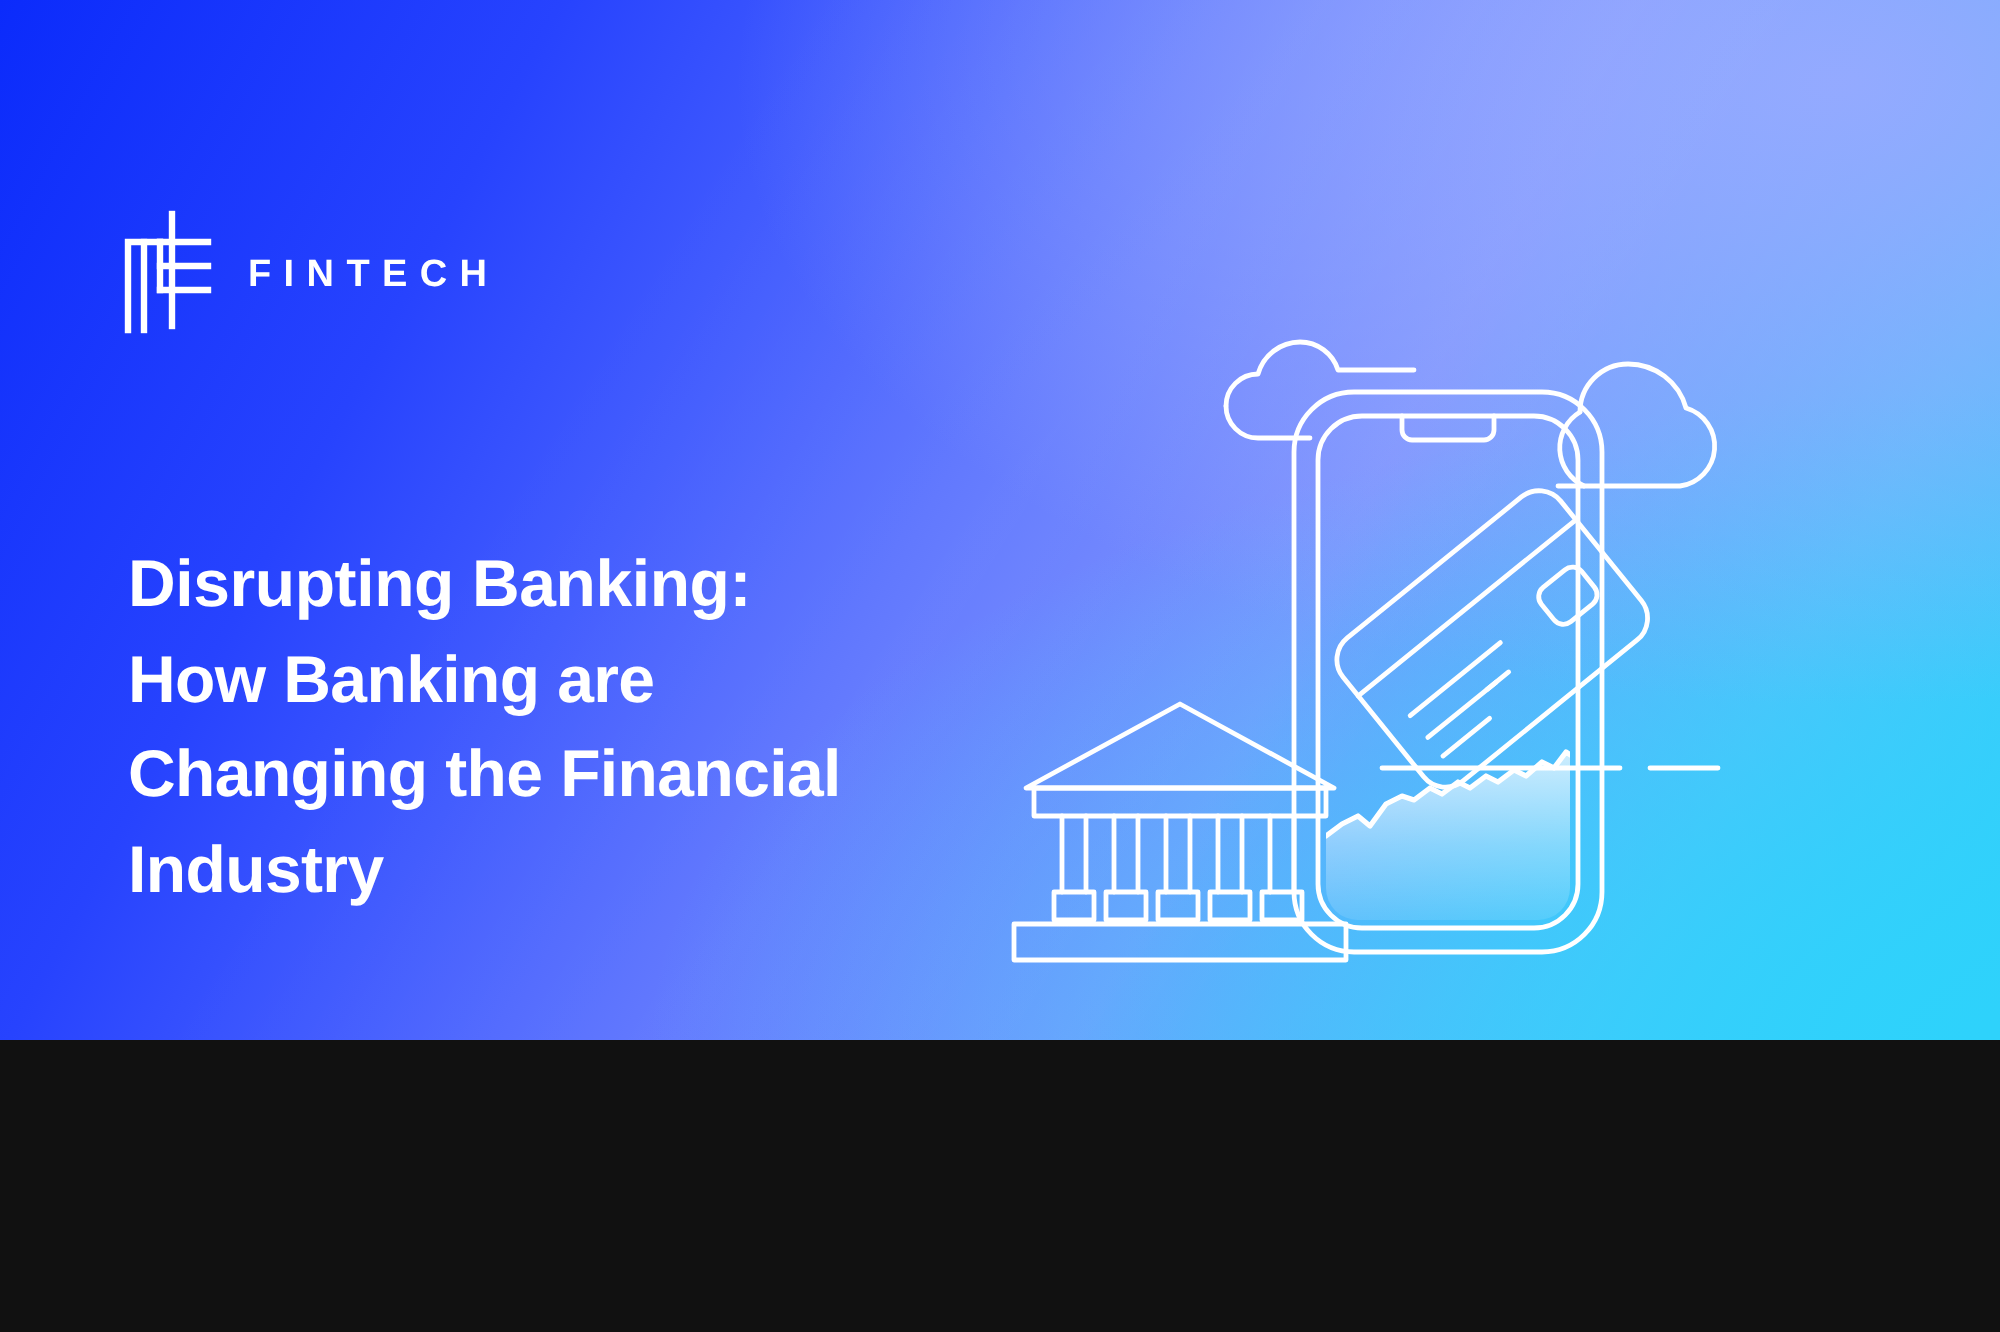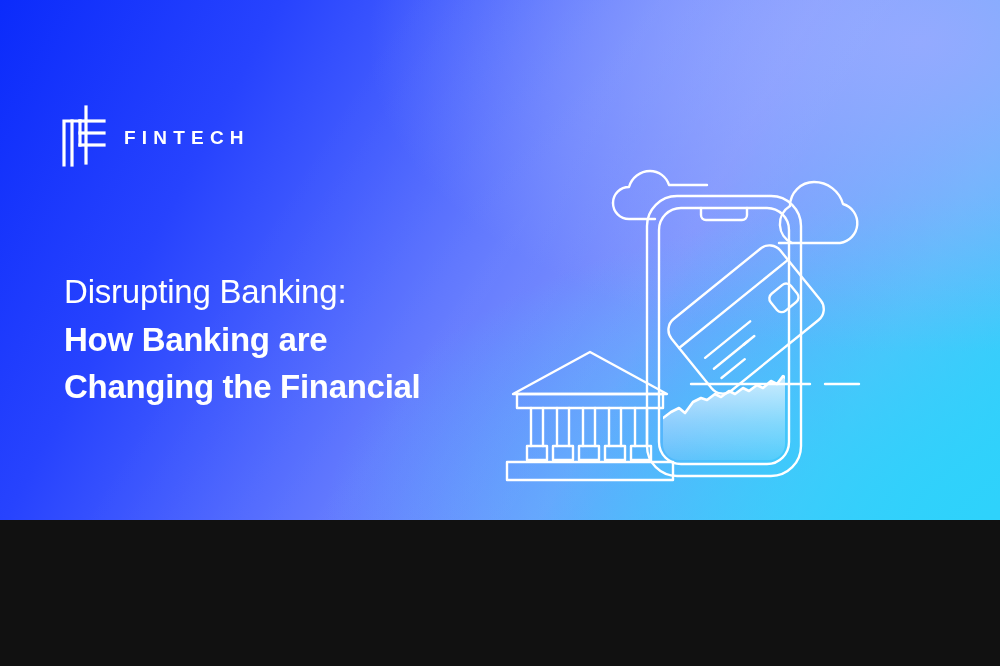--- a/index.html
+++ b/index.html
@@ -58,21 +58,21 @@
   
   .headline {
     position: absolute;
     left: 64px;
     top: 268px;
     width: 430px;
   }
   .headline .lede {
     color: #ffffff;
     font-size: 33px;
-    font-weight: 400;
+    font-weight: 700;
     line-height: 1.44;
     letter-spacing: -0.2px;
     margin: 0;
   }
   .headline .strong {
     color: #ffffff;
     font-size: 33px;
     font-weight: 700;
     line-height: 1.44;
     letter-spacing: -0.3px;
@@ -114,20 +114,21 @@
     </span>
     <div class="logo-words">
       <div>FINTECH</div>
     </div>
   </div>
 
   <div class="headline">
     <p class="lede">Disrupting Banking:</p>
     <p class="strong">How Banking are</p>
     <p class="strong">Changing the Financial</p>
+    <p class="strong">Industry</p>
   </div>
 
   <div class="art">
     <svg viewBox="0 0 420 370" fill="none" xmlns="http://www.w3.org/2000/svg">
       <defs>
         <clipPath id="screenClip">
           <rect x="168" y="62" width="122" height="248" rx="16"></rect>
         </clipPath>
         <linearGradient id="areaFill" x1="0" y1="0" x2="0" y2="1">
           <stop offset="0%" stop-color="#ffffff" stop-opacity="0.82"></stop>

